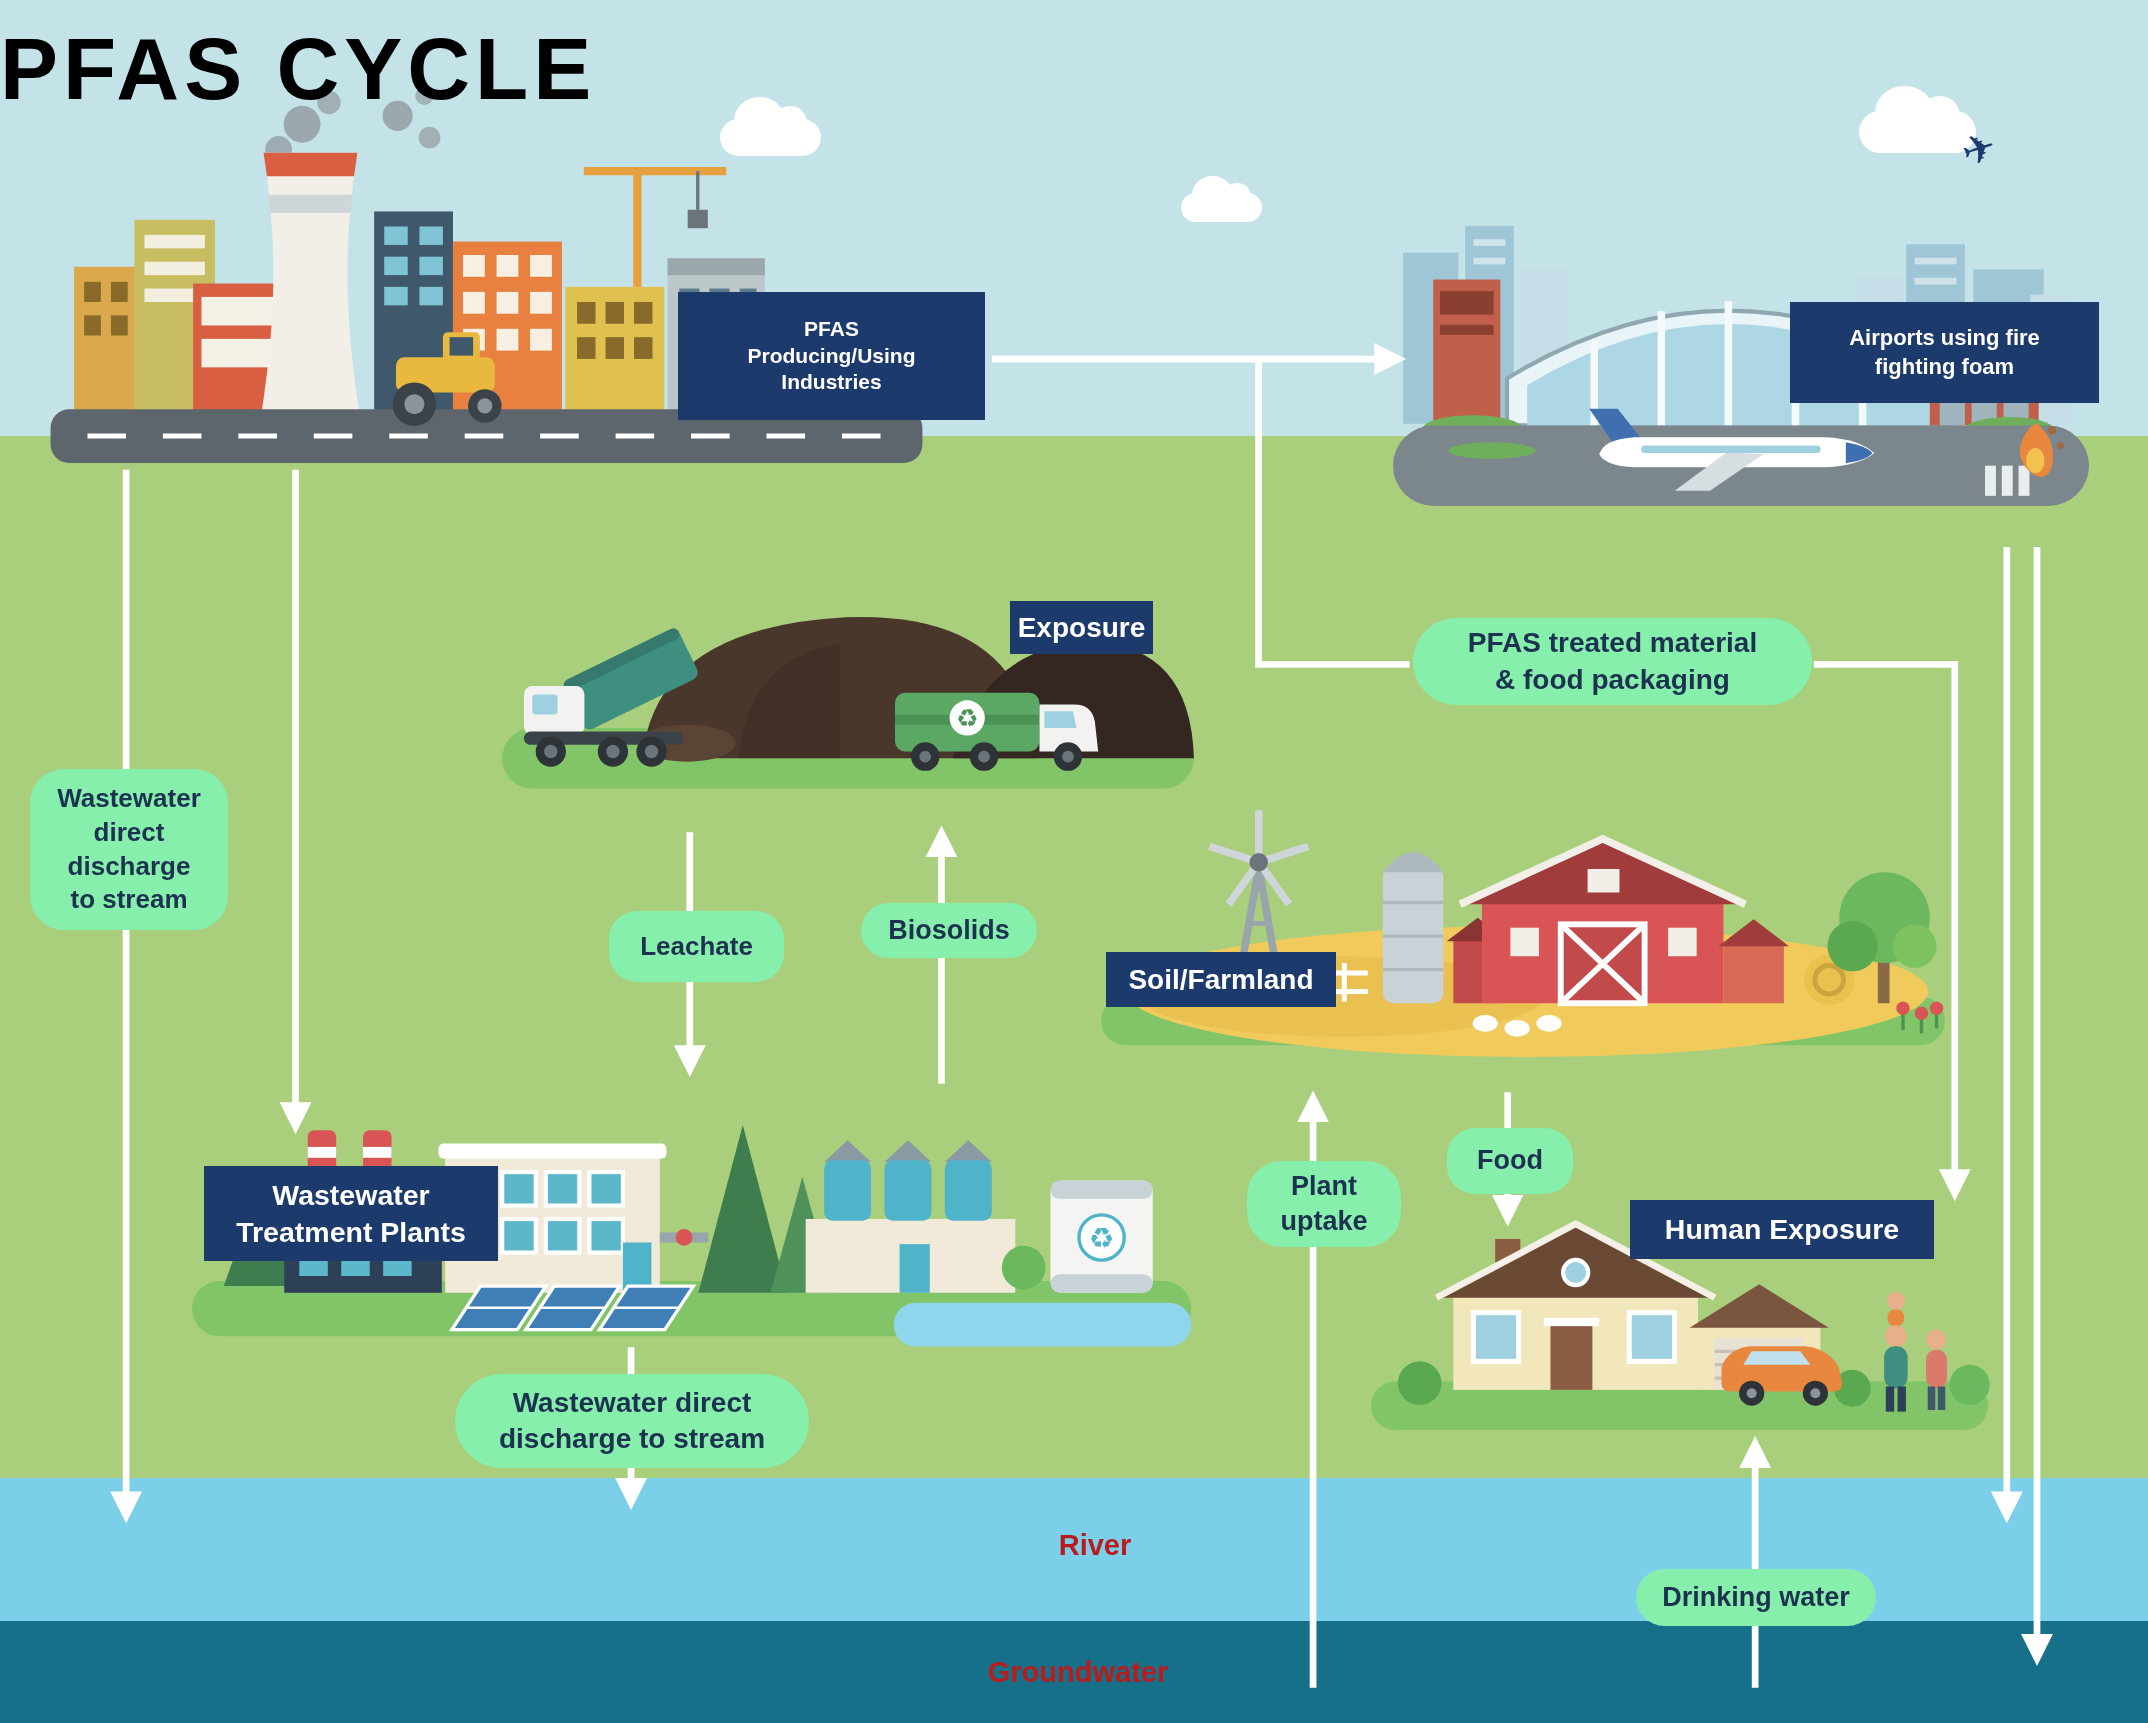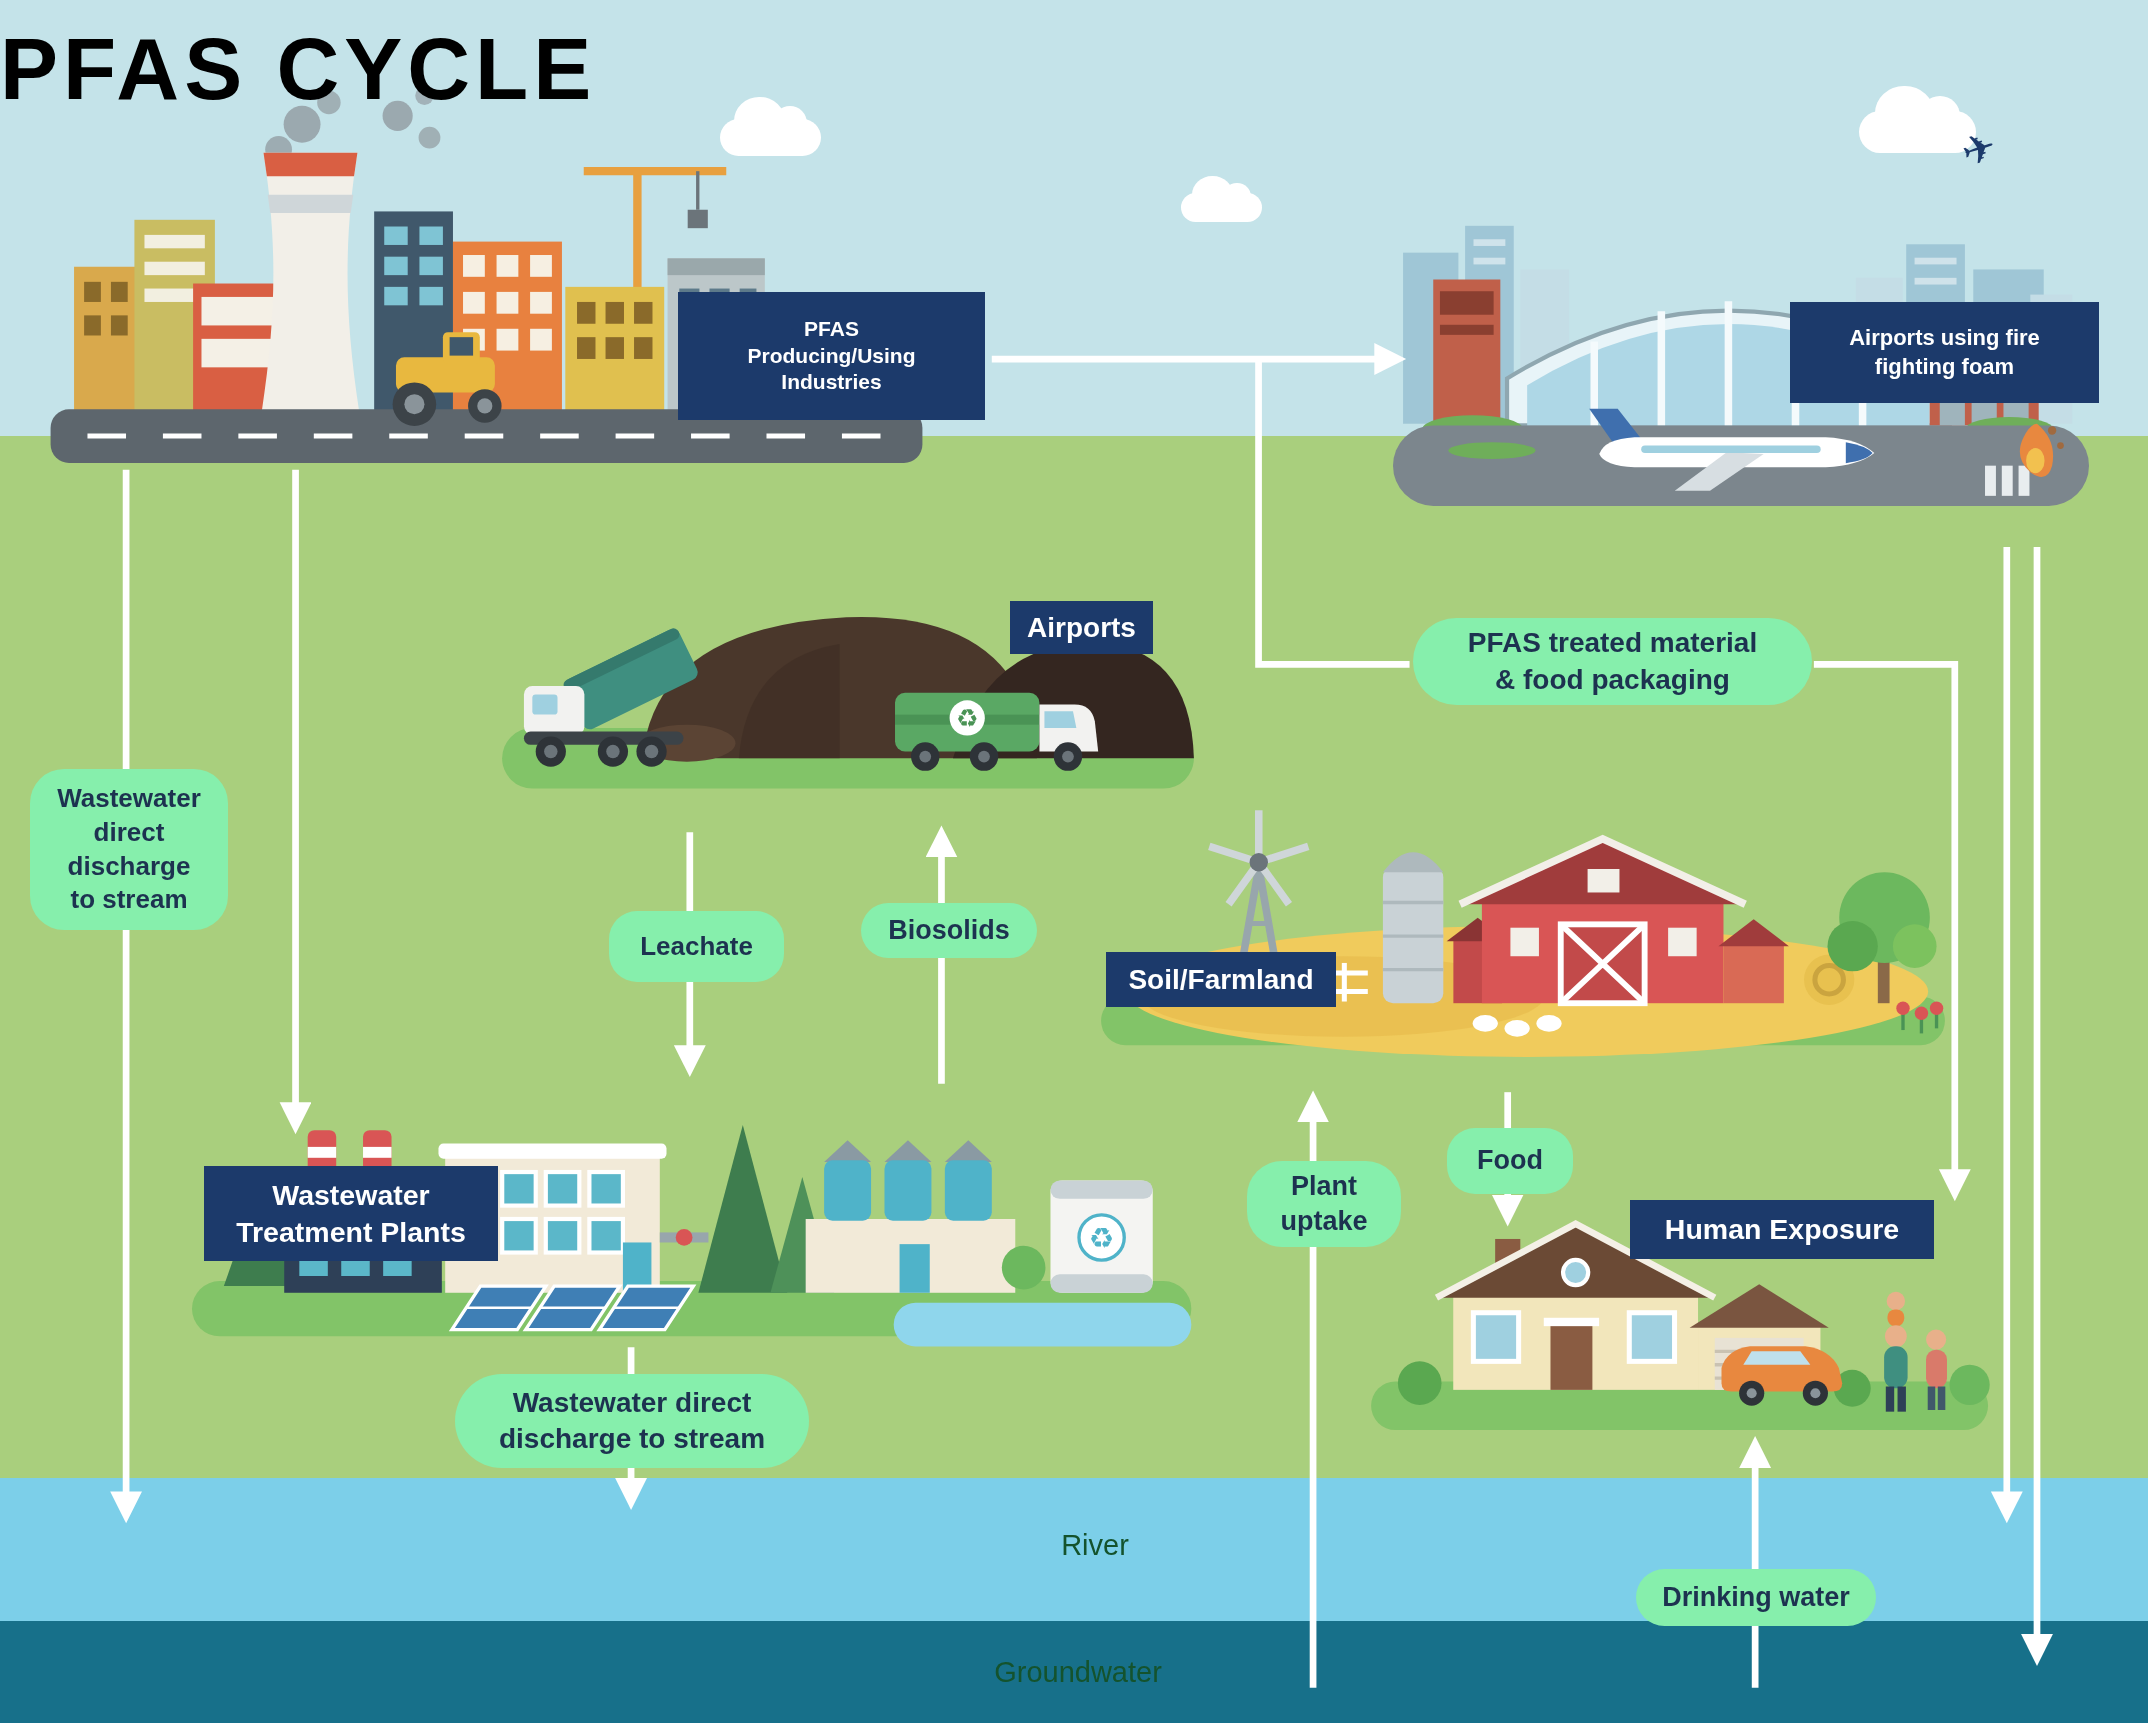--- a/index.html
+++ b/index.html
@@ -8,21 +8,21 @@
   .band{position:absolute;left:0;width:2148px;z-index:0}
   #sky{top:0;height:436px;background:#c4e3e9}
   #land{top:436px;height:1042px;background:#a9cf7d}
   #river{top:1478px;height:143px;background:#7ccfe9}
   #groundwater{top:1621px;height:102px;background:#17708a}
   #title{position:absolute;top:18.5px;left:0;width:1812px;font-size:87px;font-weight:bold;color:#000000;letter-spacing:5px;z-index:6}
   .illus{position:absolute;z-index:2}
   #arrows{position:absolute;left:0;top:0;z-index:4;pointer-events:none}
   .navy{position:absolute;z-index:5;background:#1c3a6b;color:#ffffff;font-weight:bold;display:flex;align-items:center;justify-content:center;text-align:center;white-space:pre-line;line-height:1.28}
   .pill{position:absolute;z-index:5;background:#86efac;color:#1d3250;font-weight:bold;display:flex;align-items:center;justify-content:center;text-align:center;white-space:pre-line;line-height:1.3;border-radius:37px}
-  .zone-label{position:absolute;z-index:5;color:#14532d;font-weight:normal;text-align:center}
+  .zone-label{position:absolute;z-index:5;color:#b91c1c;font-weight:bold;text-align:center}
   .cloud{position:absolute;background:#ffffff;border-radius:168px;z-index:1}
   .cloud::before{content:"";position:absolute;background:#ffffff;border-radius:50%;width:50%;height:130%;left:14%;top:-60%}
   .cloud::after{content:"";position:absolute;background:#ffffff;border-radius:50%;width:34%;height:95%;right:14%;top:-35%}
   .plane{position:absolute;z-index:1;color:#1c3a6b;transform:rotate(-18deg)}
 </style>
 </head>
 <body>
 
 <div class="band" id="sky"></div>
 <div class="band" id="land"></div>
@@ -440,21 +440,21 @@
     <path d="M1797,1302 V1428" marker-end="url(#ah)"></path>
     <path d="M2092,2012 V1746" marker-end="url(#ah)"></path>
   </g>
 </svg>
 
 <div class="navy" style="left:678px;top:292px;width:307px;height:128px;font-size:21px">PFAS
 Producing/Using
 Industries</div>
 <div class="navy" style="left:1790px;top:302px;width:309px;height:101px;font-size:22px">Airports using fire
 fighting foam</div>
-<div class="navy" style="left:1010px;top:601px;width:143px;height:53px;font-size:28px">Airports</div>
+<div class="navy" style="left:1010px;top:601px;width:143px;height:53px;font-size:28px">Exposure</div>
 <div class="navy" style="left:1106px;top:952px;width:230px;height:55px;font-size:28px">Soil/Farmland</div>
 <div class="navy" style="left:204px;top:1166px;width:294px;height:95px;font-size:28.5px">Wastewater
 Treatment Plants</div>
 <div class="navy" style="left:1630px;top:1200px;width:304px;height:59px;font-size:28.5px">Human Exposure</div>
 
 <div class="pill" style="left:30px;top:769px;width:198px;height:161px;font-size:26px;border-radius:34px">Wastewater
 direct
 discharge
 to stream</div>
 <div class="pill" style="left:1413px;top:618px;width:399px;height:87px;font-size:28px;border-radius:44px">PFAS treated material

